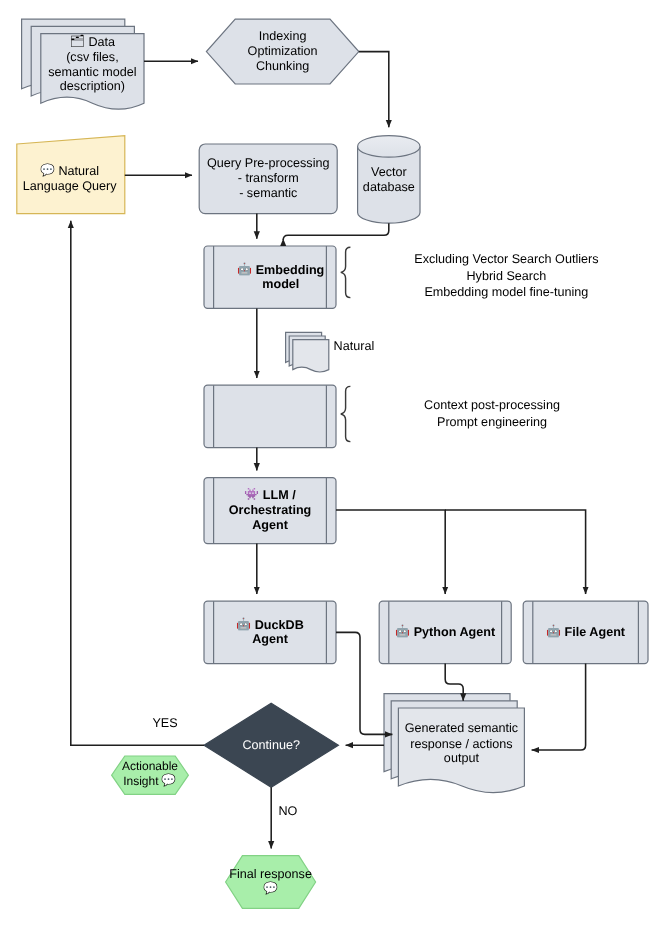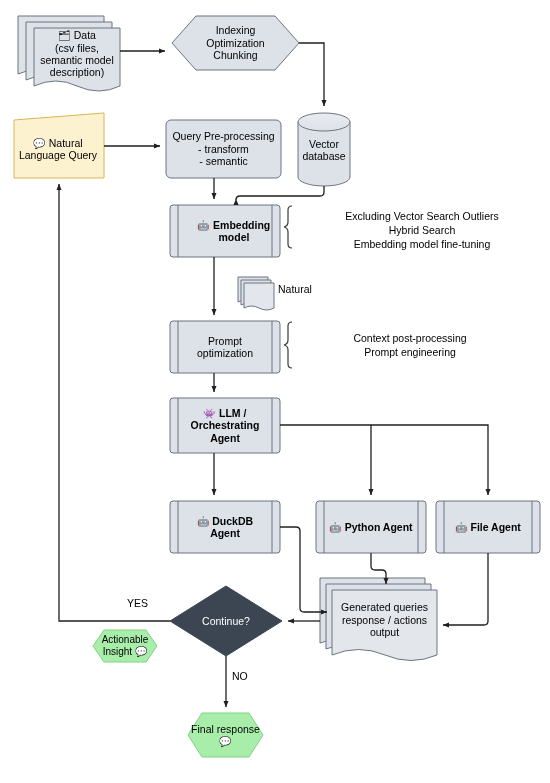--- a/index.html
+++ b/index.html
@@ -182,42 +182,39 @@
   <div class="node-text" style="left:166px;top:120px;width:115px;height:58px;font-size:10.5px;">
     <span class="wrap"><span>Query Pre-processing</span><br><span>- transform</span><br><span>- semantic</span></span>
   </div>
 
   <div class="node-text" style="left:178px;top:205px;width:112px;height:52px;font-size:10.5px;font-weight:bold;">
     <span class="wrap"><span class="ico">🤖</span>&nbsp;<span>Embedding</span><br><span>model</span></span>
   </div>
 
   <div class="lbl" style="left:278px;top:283px;width:60px;font-size:10.5px;text-align:left;">Natural</div>
 
-  <div class="node-text" style="left:178px;top:321px;width:94px;height:52px;font-size:10.5px;">
-    <span class="wrap"><span>Prompt</span><br><span>optimization</span></span>
-  </div>
 
   <div class="node-text" style="left:178px;top:398px;width:94px;height:55px;font-size:10.5px;font-weight:bold;">
     <span class="wrap"><span class="ico" style="color:#7c3aed;">👾</span>&nbsp;<span>LLM /</span><br><span>Orchestrating</span><br><span>Agent</span></span>
   </div>
 
   <div class="node-text" style="left:178px;top:501px;width:94px;height:52px;font-size:10.5px;font-weight:bold;">
     <span class="wrap"><span class="ico">🤖</span>&nbsp;<span>DuckDB</span><br><span>Agent</span></span>
   </div>
 
   <div class="node-text" style="left:324px;top:501px;width:94px;height:52px;font-size:10.5px;font-weight:bold;">
     <span class="wrap"><span class="ico">🤖</span>&nbsp;<span>Python Agent</span></span>
   </div>
 
   <div class="node-text" style="left:444px;top:501px;width:88px;height:52px;font-size:10.5px;font-weight:bold;">
     <span class="wrap"><span class="ico">🤖</span>&nbsp;<span>File Agent</span></span>
   </div>
 
   <div class="node-text" style="left:332px;top:592px;width:105px;height:56px;font-size:10.5px;">
-    <span class="wrap"><span>Generated queries</span><br><span>response / actions</span><br><span>output</span></span>
+    <span class="wrap"><span>Generated semantic</span><br><span>response / actions</span><br><span>output</span></span>
   </div>
 
   <div class="node-text" style="left:186px;top:606px;width:80px;height:30px;font-size:10.5px;color:#ffffff;">
     <span class="wrap">Continue?</span>
   </div>
 
   <div class="node-text" style="left:93px;top:630px;width:64px;height:32px;font-size:10px;">
     <span class="wrap"><span>Actionable</span><br><span>Insight</span>&nbsp;<span class="ico">💬</span></span>
   </div>
 

